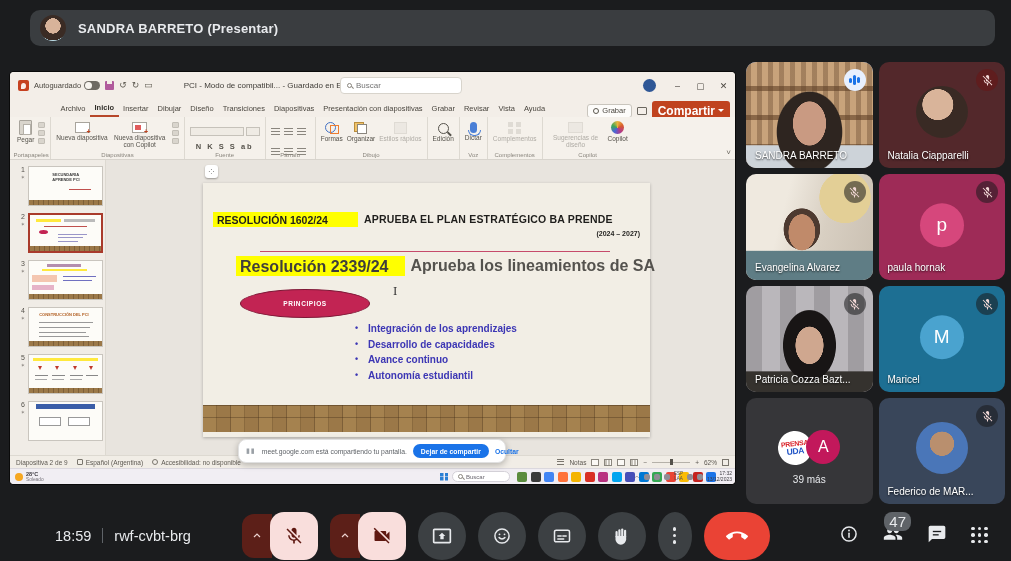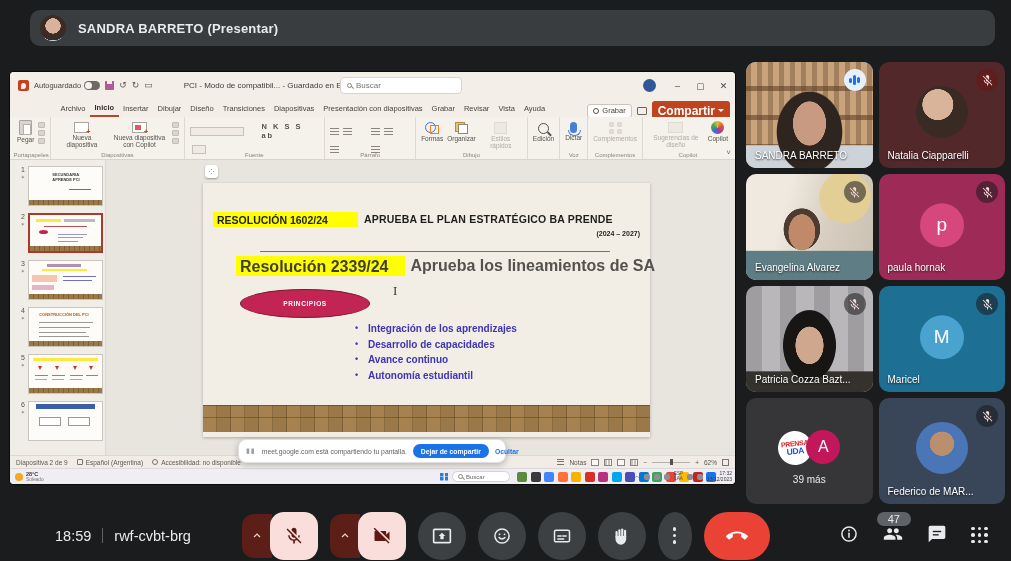--- a/index.html
+++ b/index.html
@@ -58,21 +58,21 @@
   .rgroup { position:relative; display:flex; align-items:flex-start; padding:3px 5px 9px; border-right:1px solid #ddd9d1; gap:4px;}
   .rgroup-label { position:absolute; bottom:1px; left:0; right:0; text-align:center; font-size:6px; color:#8a867e; white-space:nowrap;}
   .rbig { display:flex; flex-direction:column; align-items:center; font-size:6.5px; color:#55524b; text-align:center; gap:1px; line-height:1.1; max-width:56px;}
   .tinycol { display:flex; flex-direction:column; gap:2px; padding-top:2px;}
   .tinysq { width:7px; height:6px; background:#d9d5cd; border:1px solid #c2beb6; border-radius:1px;}
   .ic-clip { width:13px; height:15px; background:#d9d5cd; border:1px solid #a8a49c; border-radius:1px; position:relative;}
   .ic-clip::after{content:"";position:absolute;left:2.5px;top:3px;width:6px;height:9px;background:#fff;border:1px solid #b5b1a9;}
   .ic-slide { width:15px; height:11px; background:#fff; border:1px solid #a8a49c; position:relative; margin-top:2px;}
   .ic-slide::after{content:"+";position:absolute;right:-2px;bottom:-4px;font-size:7px;color:#c0431f;font-weight:700;}
   .ic-slide.copilot::before{content:"";position:absolute;left:2px;top:2px;width:6px;height:5px;background:#e05c5c;}
-  .fontrows,.pararows{display:flex;flex-direction:row;gap:2px;padding-top:2px;}
+  .fontrows,.pararows{display:flex;flex-direction:column;gap:2px;padding-top:2px;align-items:center;}
   .fontbox{width:54px;height:9px;border:1px solid #c6c2ba;background:#efebe4;display:inline-block;}
   .fontsize{width:14px;height:9px;border:1px solid #c6c2ba;background:#efebe4;display:inline-block;margin-left:2px;}
   .glyphs{font-size:7.5px;color:#55524b;font-weight:700;letter-spacing:2px;}
   .lines-ic{width:9px;height:8px;background:repeating-linear-gradient(180deg,#8a867e 0 1px,transparent 1px 3px);display:inline-block;margin-right:4px;}
   .ic-shapes{width:14px;height:12px;position:relative;margin-top:2px;}
   .ic-shapes::before{content:"";position:absolute;left:0;top:0;width:9px;height:9px;border:1.5px solid #4472c4;border-radius:50%;}
   .ic-shapes::after{content:"";position:absolute;right:0;bottom:0;width:7px;height:7px;border:1.5px solid #ed7d31;}
   .ic-org{width:13px;height:12px;position:relative;margin-top:2px;}
   .ic-org::before{content:"";position:absolute;left:0;top:0;width:8px;height:8px;background:#f0c36a;border:1px solid #b98d3c;}
   .ic-org::after{content:"";position:absolute;right:0;bottom:0;width:8px;height:8px;background:#fff;border:1px solid #8a867e;}
@@ -242,22 +242,22 @@
     display:flex; align-items:center; justify-content:center; }
   .roundbtn svg { width:20px; height:20px; }
   .roundbtn.narrow { width:34px; }
   .endcall { width:66px; height:48px; border-radius:24px; background:#ea4335; display:flex; align-items:center; justify-content:center; }
   .endcall svg { width:22px; height:22px; fill:#fff; }
   .dots3 { display:flex; flex-direction:column; gap:3px; }
   .dots3 i { width:3.5px; height:3.5px; border-radius:50%; background:#e8eaed; display:block; }
   .mb-right { position:absolute; right:22px; top:50%; transform:translateY(-50%); display:flex; align-items:center; gap:24px; }
   .mbr-ic { position:relative; color:#e8eaed; }
   .mbr-ic svg { width:20px; height:20px; }
-  .count-badge { position:absolute; top:-12px; right:-8px; background:#5f6368; color:#e8eaed; font-size:11px;
-    padding:1px 11px; border-radius:8px; }
+  .count-badge { position:absolute; top:-12px; right:-8px; background:#5f6368; color:#e8eaed; font-size:15px;
+    padding:1px 5px; border-radius:8px; }
   .grid9 { display:grid; grid-template-columns:repeat(3,5px); grid-auto-rows:5px; gap:1.5px; }
   .grid9 i { width:3.5px; height:3.5px; border-radius:50%; background:#e8eaed; }
 </style>
 </head>
 <body>
 
 <div class="root">
 
   <div class="banner">
     <div class="banner-avatar"></div>

